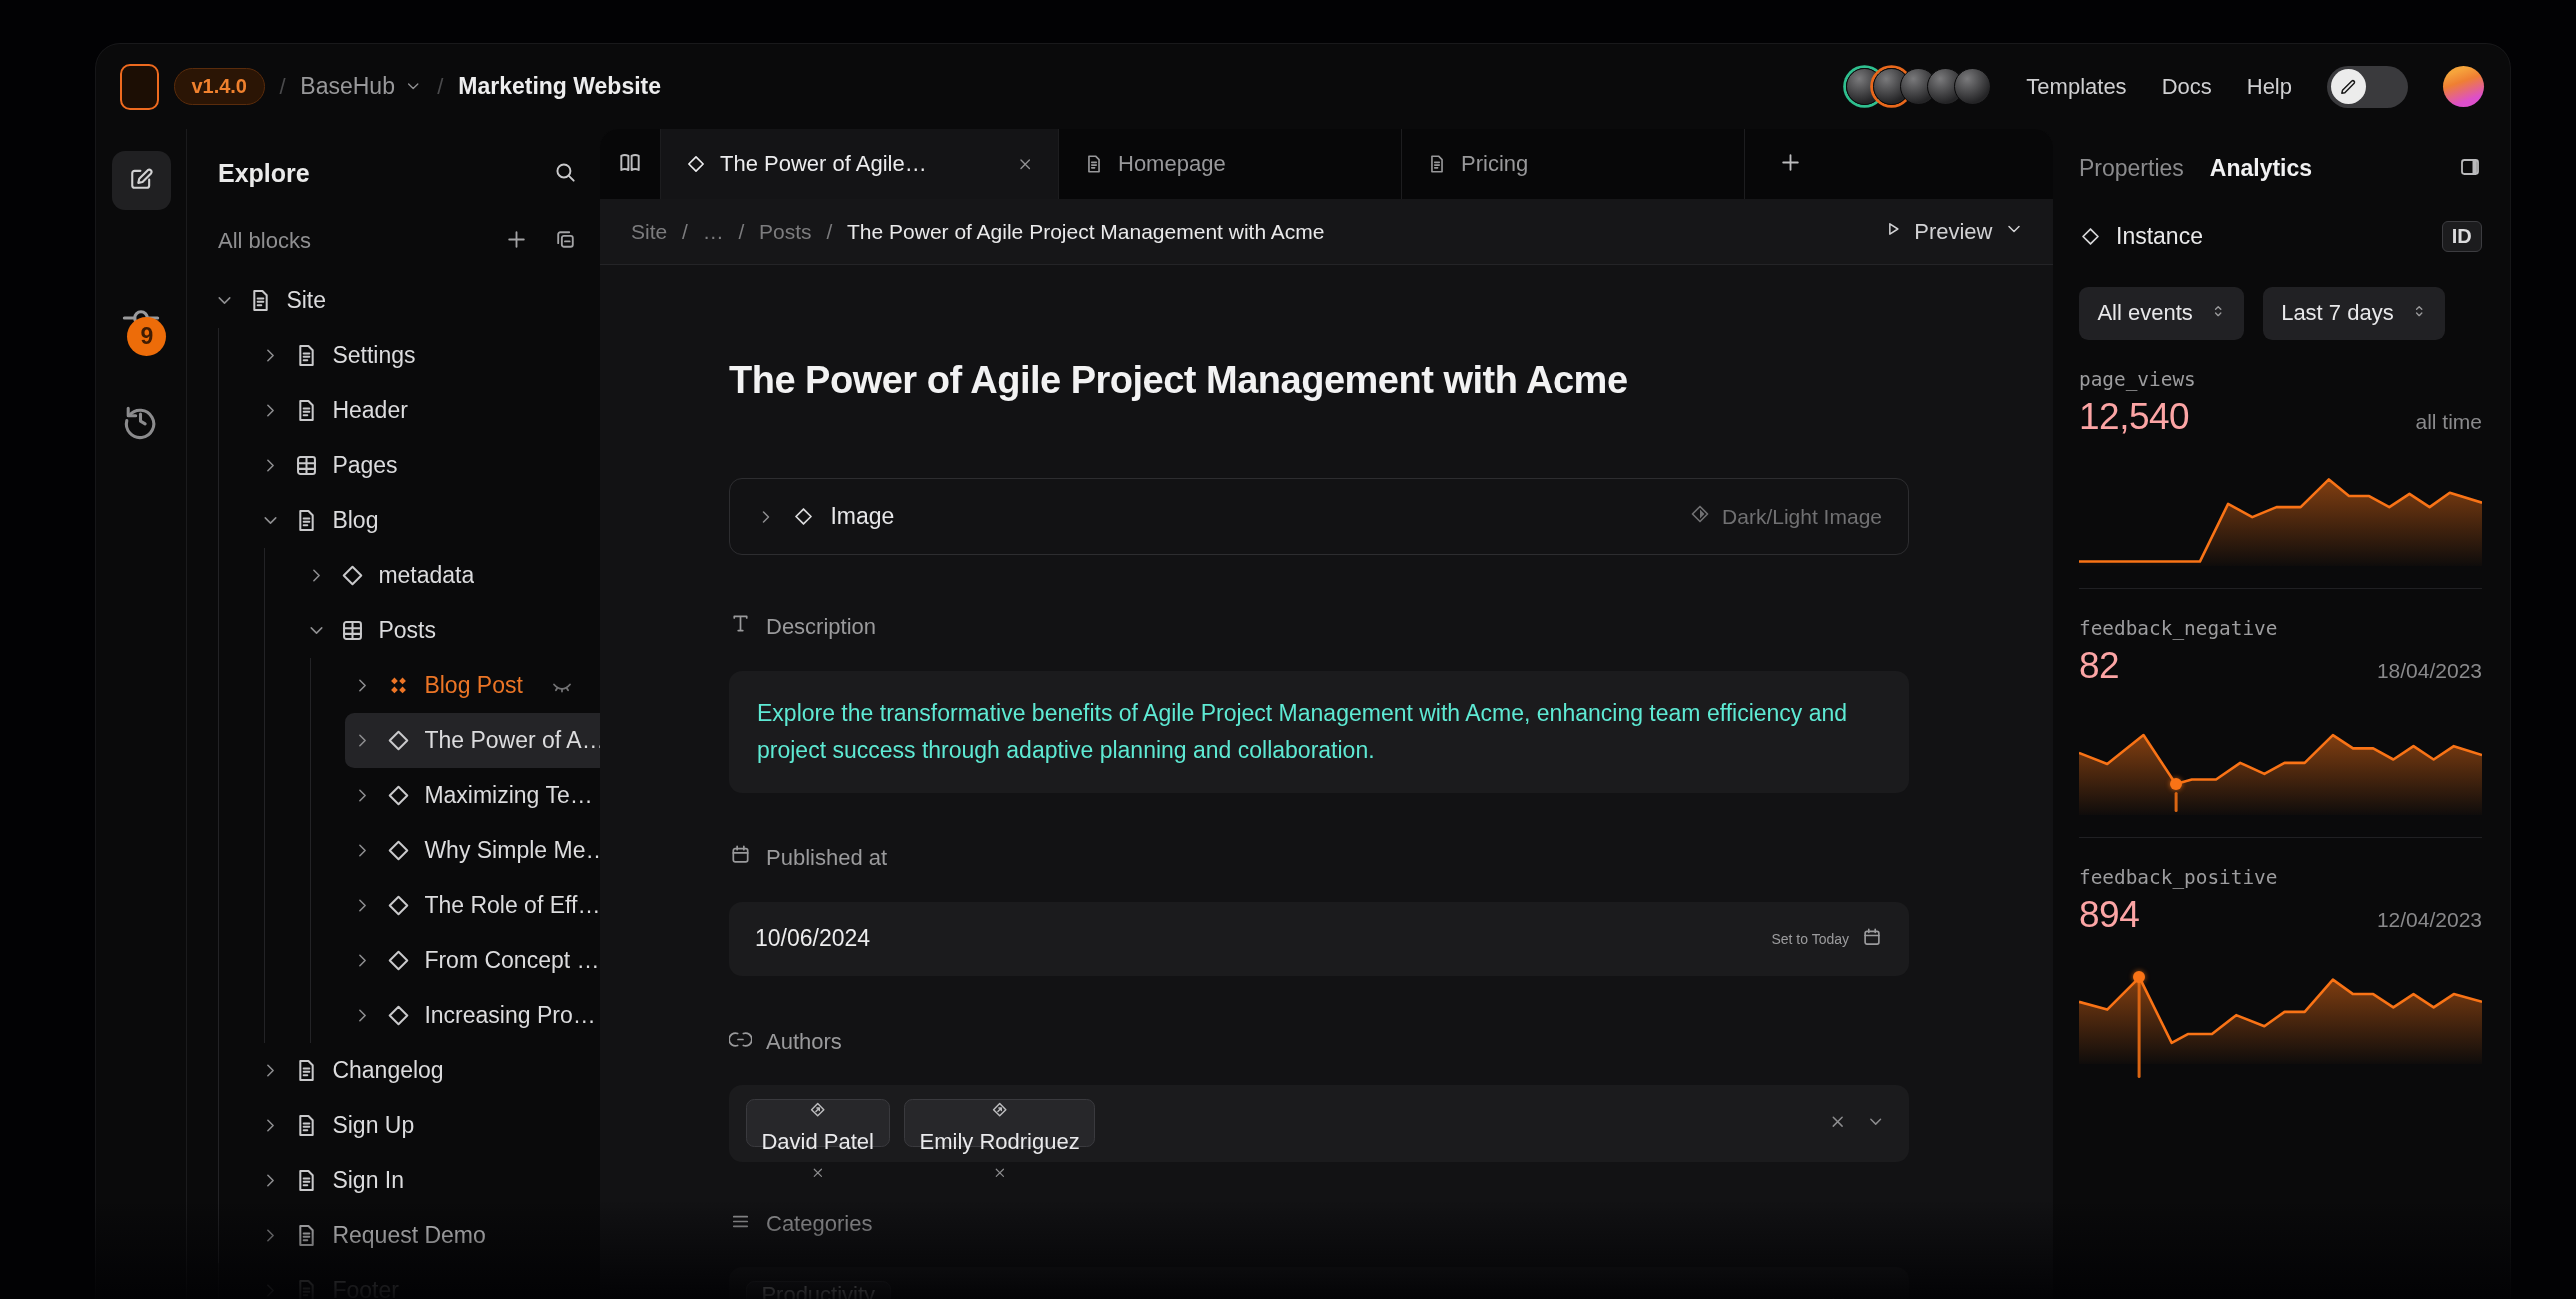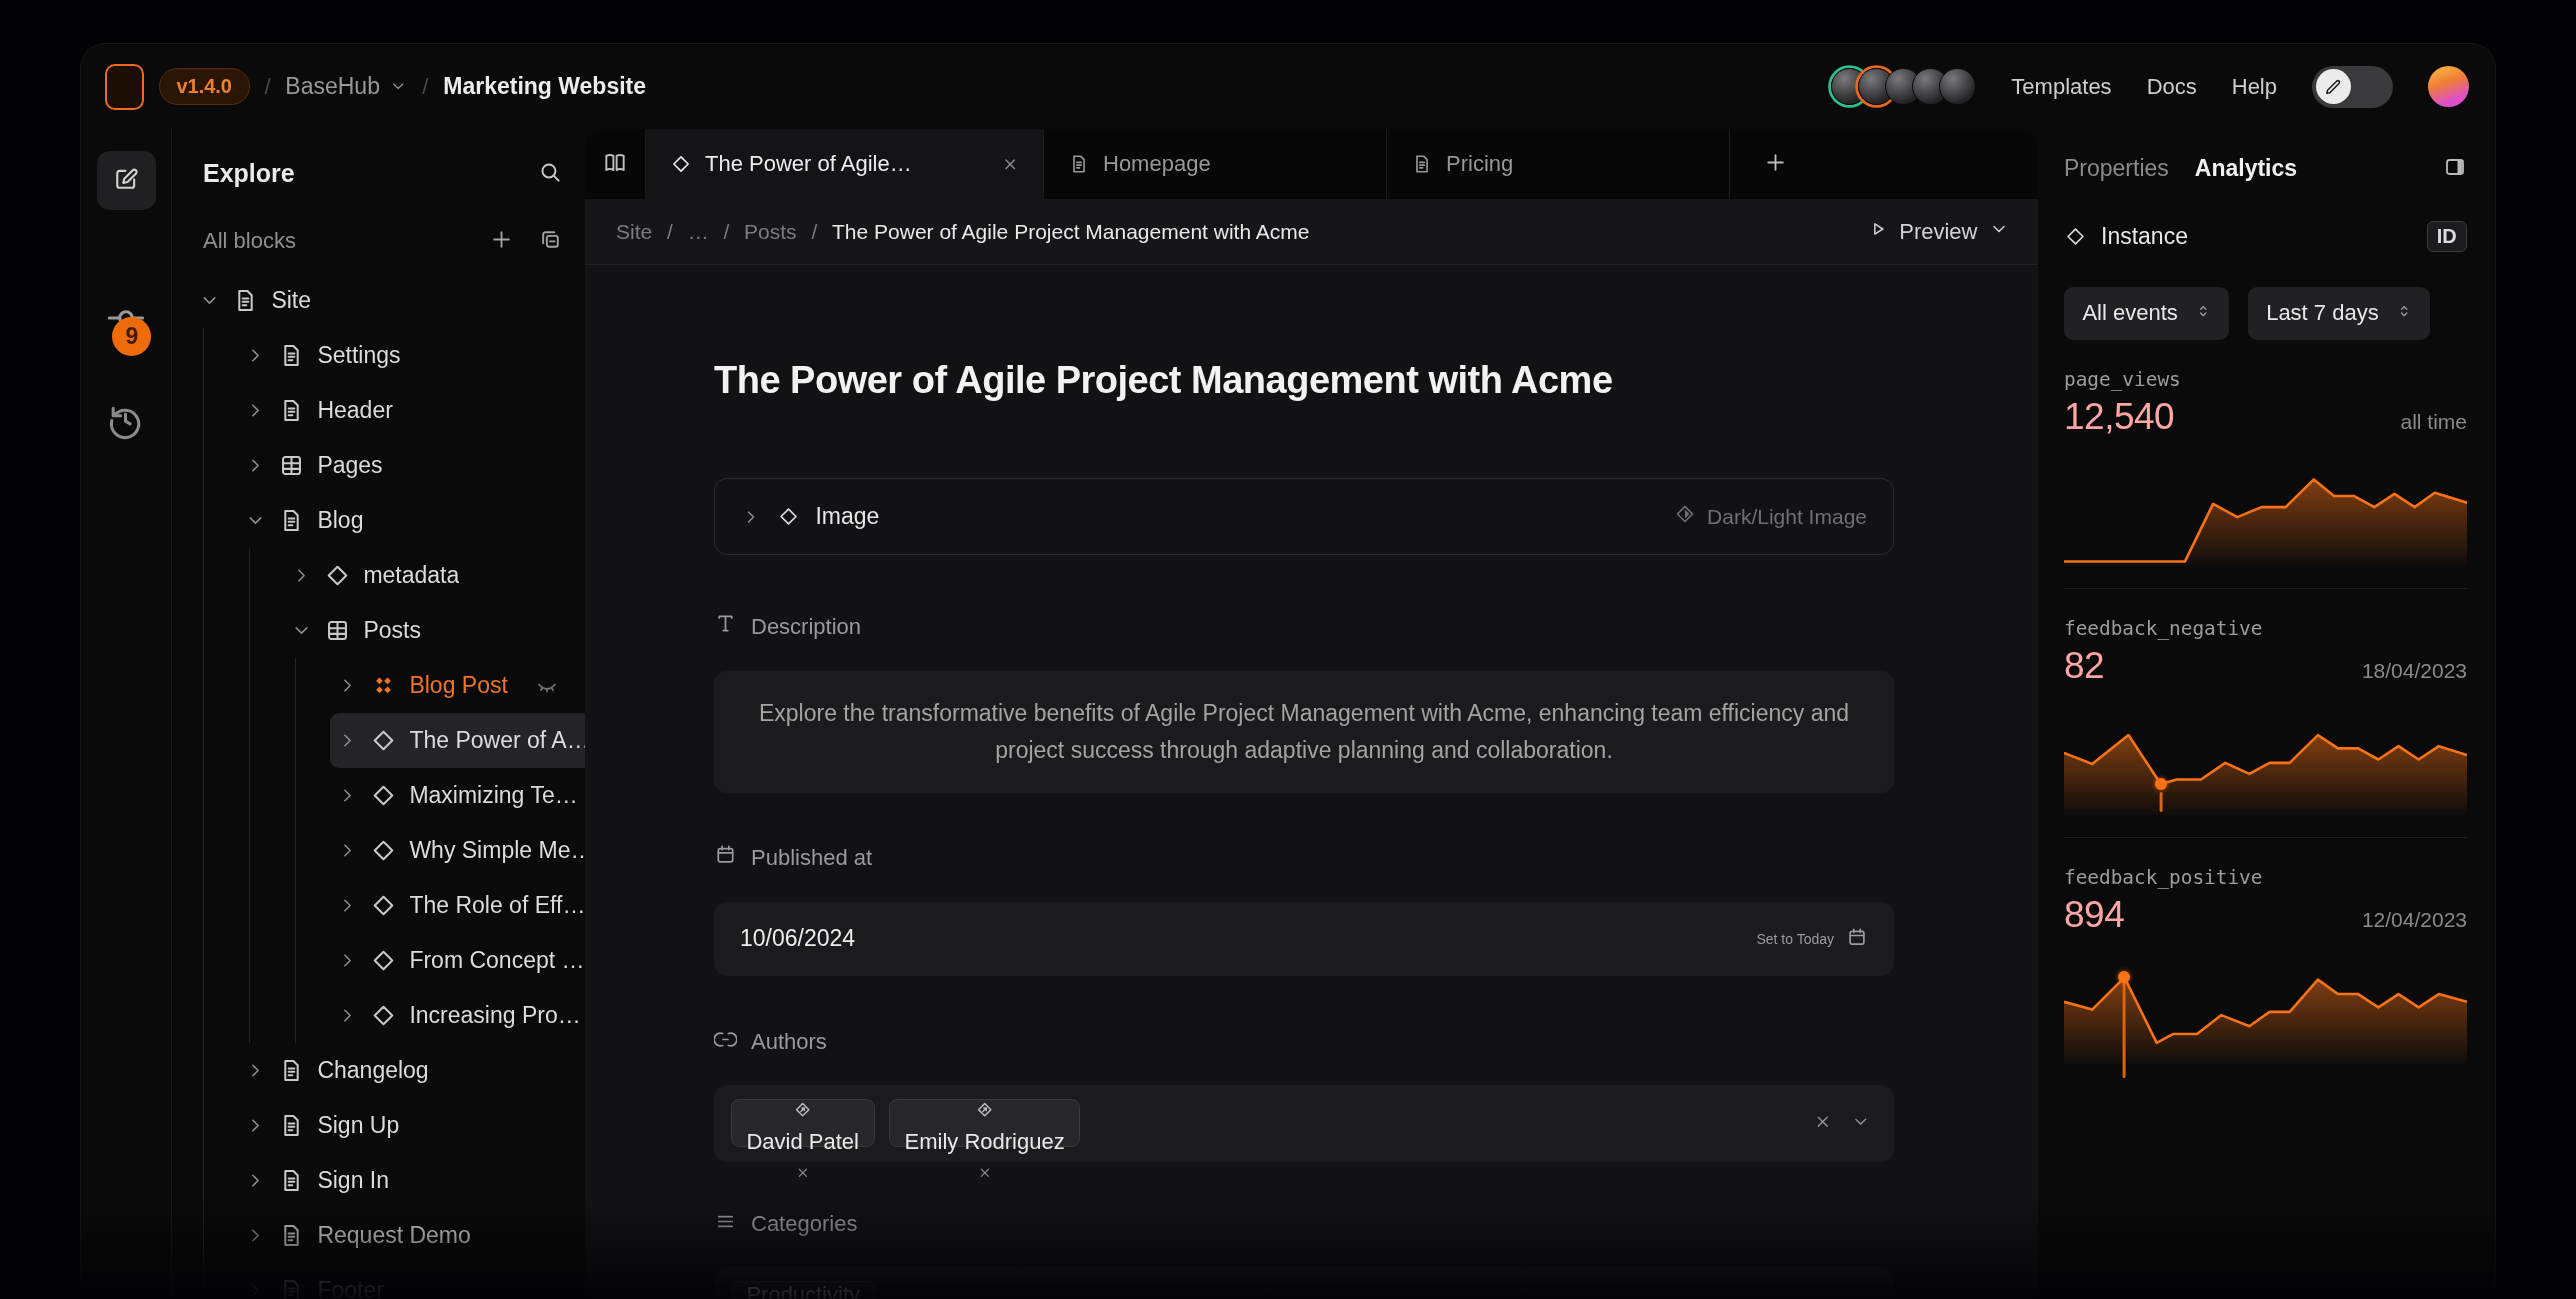--- a/index.html
+++ b/index.html
@@ -1,21 +1,21 @@
 <!DOCTYPE html>
 <html style="font-size:14.8px"><head>
 <meta charset="utf-8">
 <style>
   * { margin:0; padding:0; box-sizing:border-box; }
   html,body { width:2576px; height:1300px; background:#020204; overflow:hidden;
     font-family:"Liberation Sans", sans-serif; -webkit-font-smoothing:antialiased; }
   .stage { position:relative; width:2576px; height:1300px; }
 
   
-  .window { position:absolute; left:81px; top:44px; width:2414px; height:1256px;
+  .window { position:absolute; left:96px; top:44px; width:2414px; height:1256px;
     background:#0a0a0b; border-radius:24px 24px 0 0; box-shadow:0 0 0 0.9px #19191b; overflow:hidden; }
 
   
   .topbar { height:85px; display:flex; align-items:center; padding:0 26px 0 24px; gap:14.8px; }
   .logo { width:39px; height:46px; border:2.8px solid #ee6a1f; border-radius:10px; background:#1c0e04; flex:0 0 auto; }
   .vbadge { height:37px; padding:0 16.6px; border-radius:18.4px; background:#2b1505; border:0.9px solid #5a2c0c;
     color:#f0812e; font-size:20px; font-weight:700; display:flex; align-items:center; }
   .crumb-sep { color:#4a4a4c; font-size:22px; }
   .org { color:#98989a; font-size:23px; display:flex; align-items:center; gap:9.2px; }
   .org .chev svg { width:18.4px; height:18.4px; }
@@ -100,21 +100,21 @@
   .field-label svg { width:23px; height:23px; }
   .imgbox { margin-top:76px; height:77px; border:0.9px solid #2d2d30; border-radius:13px;
     display:flex; align-items:center; gap:15.7px; padding:0 26px; }
   .imgbox .chev svg { width:20px; height:20px; }
   .imgbox .dmd { color:#dadadc; display:flex; } .imgbox .dmd svg { width:23px; height:23px; }
   .imgbox .lbl { color:#e7e7e9; font-size:23px; font-weight:500; }
   .imgbox .badge { margin-left:auto; display:flex; align-items:center; gap:11px; color:#707072; font-size:21px; }
   .imgbox .badge svg { width:22px; height:22px; }
   .sec-desc { margin-top:57px; }
   .descbox { margin-top:29.5px; background:#1b1b1d; border-radius:13px; padding:24px 28px;
-    color:#a3a3a3; font-size:23px; line-height:1.62;text-align:center; }
+    color:#5eead4; font-size:23px; line-height:1.62; }
   .sec-pub { margin-top:50px; }
   .pubbox { margin-top:29.5px; height:74px; background:#1b1b1d; border-radius:13px;
     display:flex; align-items:center; padding:0 26px; }
   .pubbox .val { color:#ededee; font-size:23px; }
   .pubbox .action { margin-left:auto; display:flex; align-items:center; gap:12px; color:#9c9c9e; font-size:14px; }
   .pubbox .action svg { width:22px; height:22px; }
   .sec-auth { margin-top:52px; }
   .chipbox { margin-top:28px; min-height:77px; background:#1b1b1d; border-radius:13px;
     display:flex; align-items:center; gap:14px; padding:0 24px 0 16.6px; }
   .chip { height:48px; background:#27272a; border:0.9px solid #3a3a3e; border-radius:8.3px;

